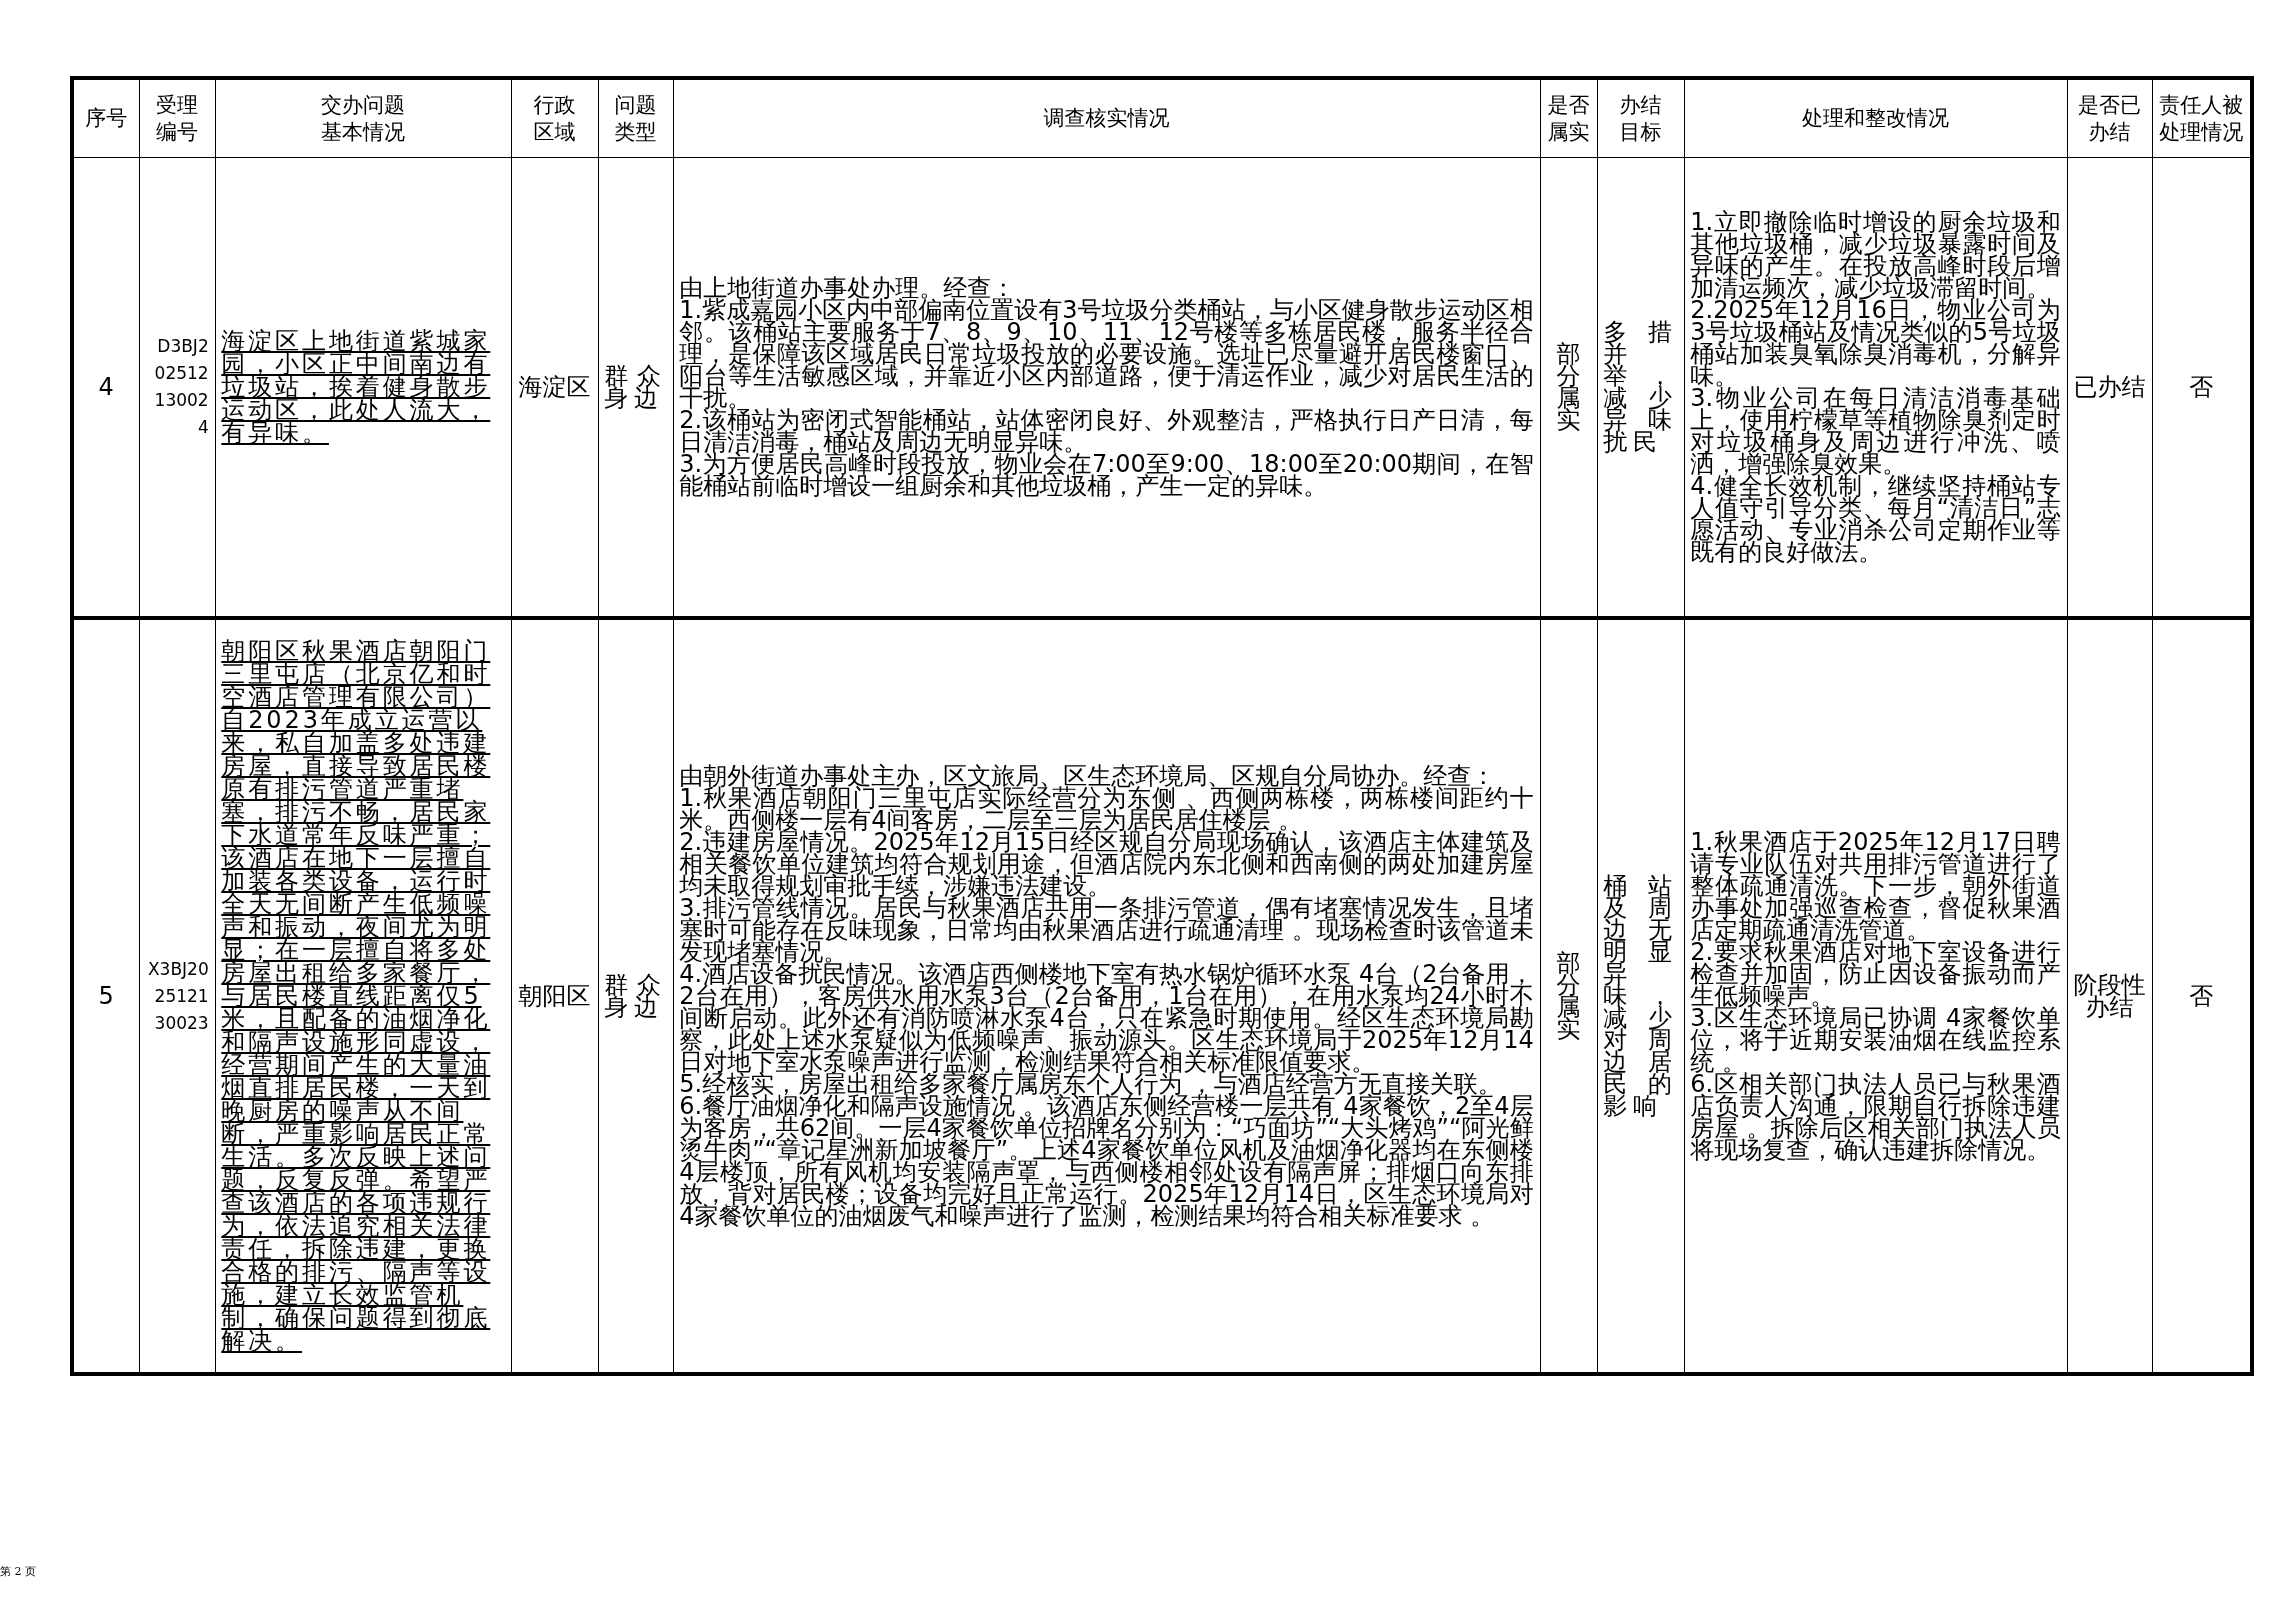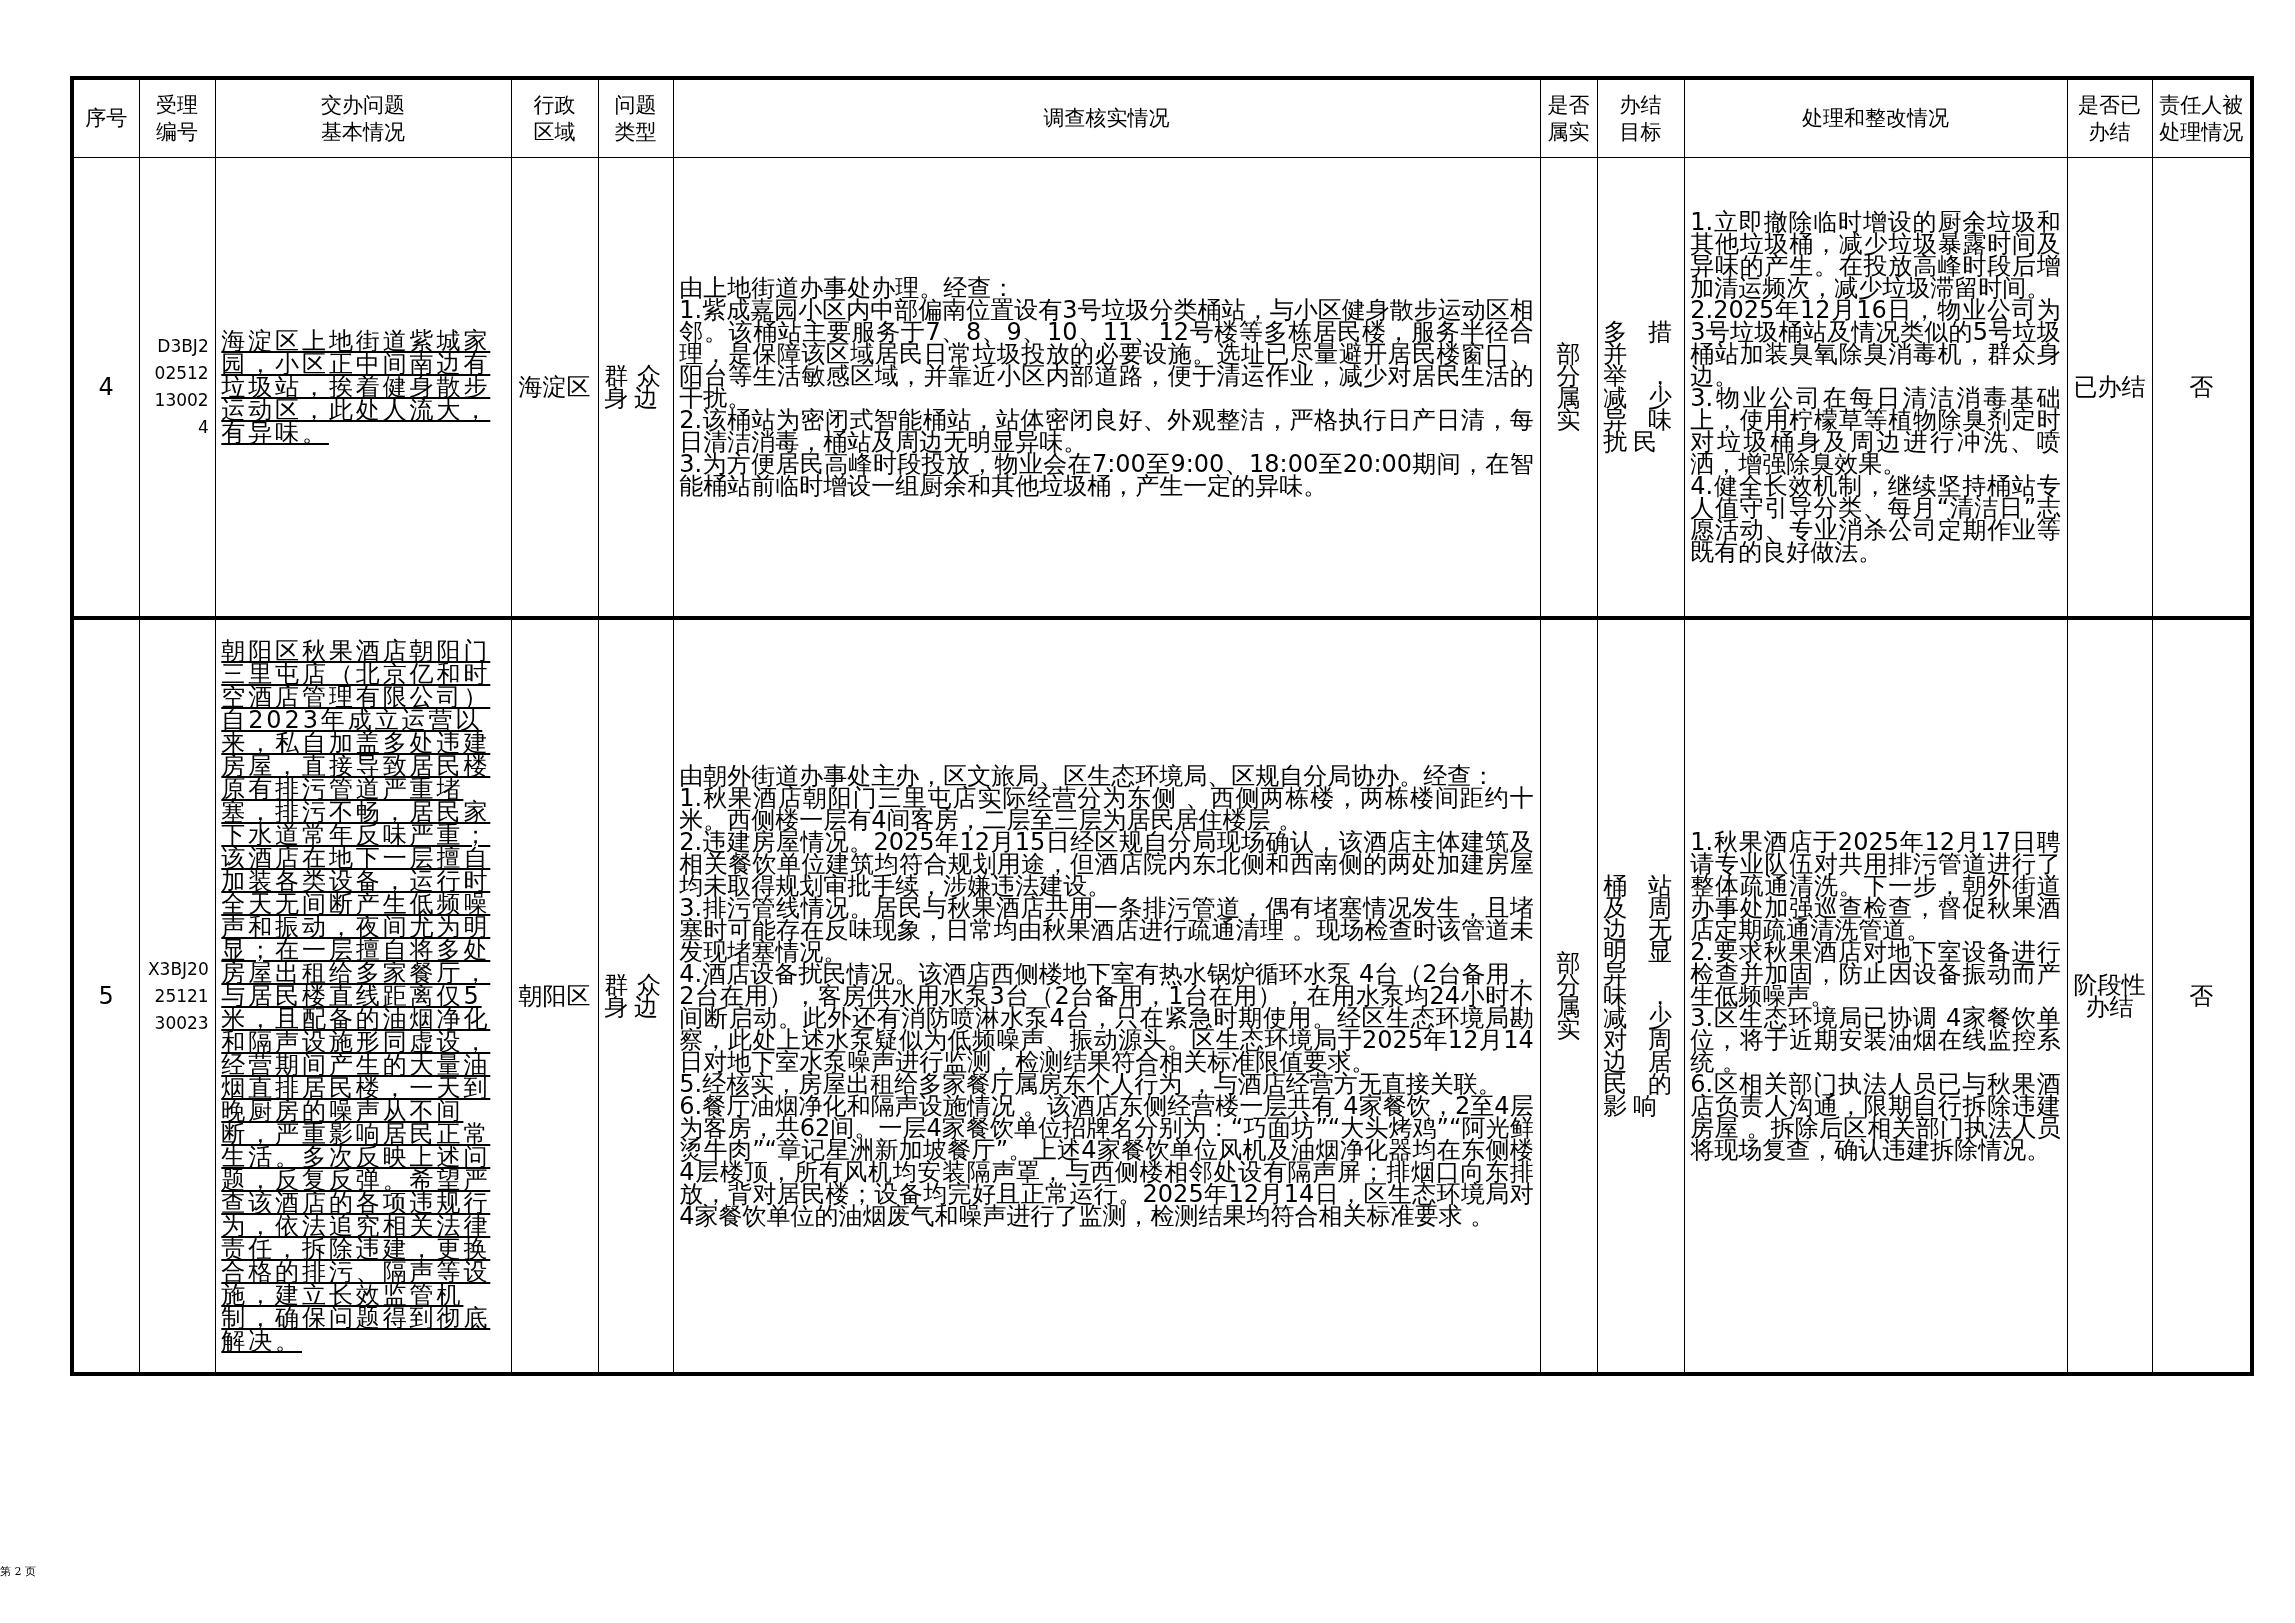--- a/index.html
+++ b/index.html
@@ -68,21 +68,21 @@
         <td class="justify">
           <span class="para">由上地街道办事处办理。经查：</span>
           <span class="para">1.紫成嘉园小区内中部偏南位置设有3号垃圾分类桶站，与小区健身散步运动区相邻。该桶站主要服务于7、8、9、10、11、12号楼等多栋居民楼，服务半径合理，是保障该区域居民日常垃圾投放的必要设施。选址已尽量避开居民楼窗口、阳台等生活敏感区域，并靠近小区内部道路，便于清运作业，减少对居民生活的干扰。</span>
           <span class="para">2.该桶站为密闭式智能桶站，站体密闭良好、外观整洁，严格执行日产日清，每日清洁消毒，桶站及周边无明显异味。</span>
           <span class="para">3.为方便居民高峰时段投放，物业会在7:00至9:00、18:00至20:00期间，在智能桶站前临时增设一组厨余和其他垃圾桶，产生一定的异味。</span>
         </td>
         <td class="c">部分属实</td>
         <td class="goal">多措并举，减少异味扰民</td>
         <td class="justify">
           <span class="para">1.立即撤除临时增设的厨余垃圾和其他垃圾桶，减少垃圾暴露时间及异味的产生。在投放高峰时段后增加清运频次，减少垃圾滞留时间。</span>
-          <span class="para">2.2025年12月16日，物业公司为3号垃圾桶站及情况类似的5号垃圾桶站加装臭氧除臭消毒机，群众身边。</span>
+          <span class="para">2.2025年12月16日，物业公司为3号垃圾桶站及情况类似的5号垃圾桶站加装臭氧除臭消毒机，分解异味。</span>
           <span class="para">3.物业公司在每日清洁消毒基础上，使用柠檬草等植物除臭剂定时对垃圾桶身及周边进行冲洗、喷洒，增强除臭效果。</span>
           <span class="para">4.健全长效机制，继续坚持桶站专人值守引导分类、每月“清洁日”志愿活动、专业消杀公司定期作业等既有的良好做法。</span>
         </td>
         <td class="c">已办结</td>
         <td class="c">否</td>
       </tr>
       <tr class="row5">
         <td class="c">5</td>
         <td class="id">X3BJ20<br>25121<br>30023</td>
         <td class="left basic">朝阳区秋果酒店朝阳门三里屯店（北京亿和时空酒店管理有限公司）自2023年成立运营以来，私自加盖多处违建房屋，直接导致居民楼原有排污管道严重堵塞，排污不畅，居民家下水道常年反味严重；该酒店在地下一层擅自加装各类设备，运行时全天无间断产生低频噪声和振动，夜间尤为明显；在一层擅自将多处房屋出租给多家餐厅，与居民楼直线距离仅5米，且配备的油烟净化和隔声设施形同虚设，经营期间产生的大量油烟直排居民楼，一天到晚厨房的噪声从不间断，严重影响居民正常生活。多次反映上述问题，反复反弹。希望严查该酒店的各项违规行为，依法追究相关法律责任，拆除违建，更换合格的排污、隔声等设施，建立长效监管机制，确保问题得到彻底解决。</td>

